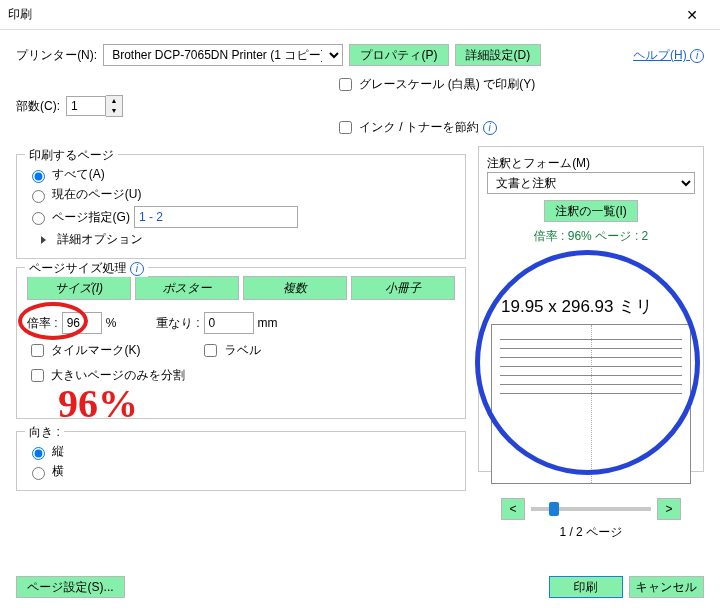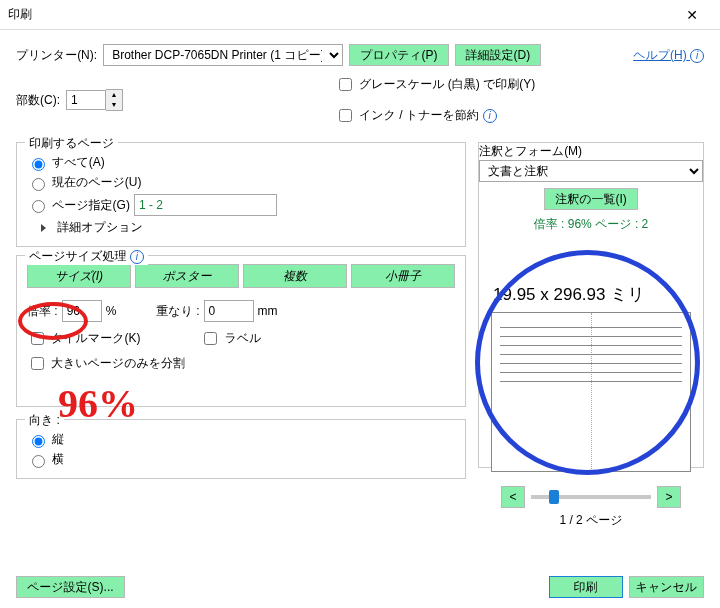--- a/index.html
+++ b/index.html
@@ -18,21 +18,21 @@
   .help { color: #1a64c8; text-decoration: underline; }
   .group { border: 1px solid #c9c9c9; margin-top: 8px; padding: 8px 10px 10px 10px; position: relative; }
   .group .legend { position: absolute; top: -8px; left: 8px; background: #fff; padding: 0 4px; }
   .cols { display: flex; gap: 12px; align-items: flex-start; }
   .left { width: 450px; }
   .right { flex: 1; }
   .radio, .check { display: flex; align-items: center; gap: 4px; margin: 3px 0; }
   .btnrow { display: flex; gap: 4px; font-style: italic; }
   .btnrow .btn { flex: 1; justify-content: center; height: 24px; }
   .field { display: inline-flex; align-items: center; gap: 4px; }
-  .preview-group { border: 1px solid #c9c9c9; margin-top: 8px; position: relative; height: 326px; }
+  .preview-group { border: 1px solid #c9c9c9; padding: 8px; position: relative; height: 326px; }
   .preview-box { border: 1px solid #888; background: #fff; margin: 6px auto 0 auto; width: 200px; height: 160px; position: relative; overflow: hidden; }
   .staff { height: 1px; background: #888; margin: 8px 4px; position: relative; }
   .nav { display: flex; align-items: center; justify-content: center; gap: 6px; margin-top: 14px; }
   .footer { position: absolute; bottom: 10px; left: 16px; right: 16px; display: flex; align-items: center; }
   .footer .spacer { flex: 1; }
   .info-icon { display:inline-block; width:14px; height:14px; border:1px solid #1a64c8; border-radius:50%; color:#1a64c8; font-size:10px; line-height:12px; text-align:center; font-style: italic;}
   
   .anno { position:absolute; pointer-events:none; }
   .red-circle { border: 4px solid #e51d1d; border-radius: 50%; }
   .red-text { color:#e51d1d; font-size:40px; font-weight:600; font-family: "Segoe Script", cursive; }
@@ -67,21 +67,21 @@
   <div class="row">
     <span>部数(C):</span>
     <span class="spin">
       <input type="text" value="1" style="">
       <span class="arrows">
           <div>▲</div>
           <div>▼</div>
         </span>
     </span>
     <span style="width:200px"></span>
-    <div style="display:flex; flex-direction:column; gap:6px;">
+    <div style="display:flex; flex-direction:column; gap:18px;">
       <label class="check">
           <input type="checkbox" style="">
           <span>グレースケール (白黒) で印刷(Y)</span>
         </label>
       <label class="check">
           <input type="checkbox" style="">
           <span>インク / トナーを節約</span> 
           <span class="info-icon">i</span>
         </label>
     </div>
@@ -96,21 +96,21 @@
             <input type="radio" name="pg" checked="" style="">
             <span>すべて(A)</span>
           </label>
         <label class="radio">
             <input type="radio" name="pg" style="">
             <span>現在のページ(U)</span>
           </label>
         <div class="radio">
           <input type="radio" name="pg" style="">
           <span>ページ指定(G)</span>
-          <input type="text" style="width: 143px; color: #15803d;" value="1 - 2">
+          <input type="text" style="width: 164px; color: #1d4ed8;" value="1 - 2">
         </div>
         <div class="adv-row"><span class="tri"></span>&nbsp;<span>詳細オプション</span></div>
       </div>
 
       <div class="group" style="height:152px">
         <span class="legend"><span>ページサイズ処理</span> <span class="info-icon">i</span></span>
         <div class="btnrow">
           <span class="btn">サイズ(I)</span>
           <span class="btn">ポスター</span>
           <span class="btn">複数</span>

